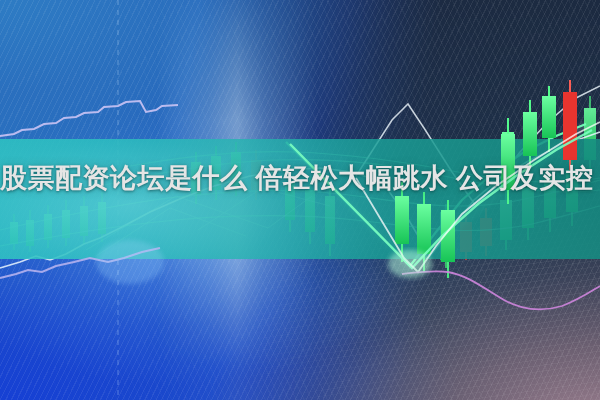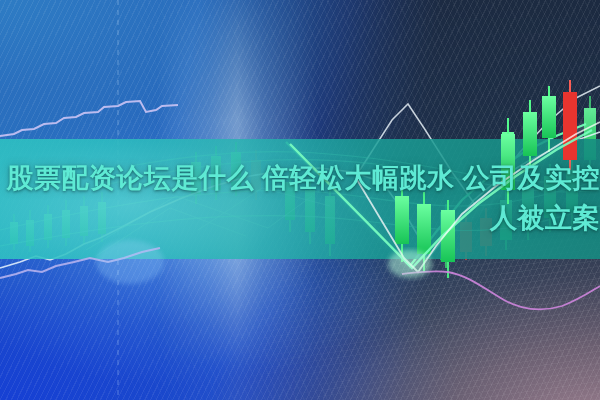--- a/index.html
+++ b/index.html
@@ -85,22 +85,22 @@
   #teal-sheen{
     position:absolute;left:0;right:0;top:139px;height:120px;
     background:radial-gradient(60% 120% at 22% 55%, rgba(180,255,255,.30) 0%, rgba(140,240,240,.10) 45%, rgba(0,0,0,0) 78%);
   }
 
   svg.art{position:absolute;inset:0;width:600px;height:400px;overflow:visible;}
 
   
   #headline{
     position:absolute;left:0;right:0;top:158px;
-    text-align:right;
-    color:#5eead4;
+    text-align:left;
+    color:#e5e5e5;
     font-size:27px;
     font-weight:700;
     line-height:40px;
     letter-spacing:.5px;
     text-shadow:0 1px 3px rgba(0,40,40,.55), 0 0 10px rgba(0,60,60,.30);
     white-space:nowrap;
   }
   #headline .ln{display:block;}
 </style>
 </head>
@@ -309,16 +309,15 @@
     </g>
 
     <g opacity=".5">
       <ellipse cx="410" cy="264" rx="22" ry="14" fill="#b9ffdd" filter="url(#glow)"></ellipse>
       <ellipse cx="130" cy="262" rx="34" ry="22" fill="#9fd8ff" filter="url(#glow)" opacity=".55"></ellipse>
     </g>
   </svg>
 
   <div id="headline">
     <span class="ln">股票配资论坛是什么 倍轻松大幅跳水 公司及实控</span>
-    <span class="ln">人被立案</span>
   </div>
 
 </div>
 
 </body></html>

